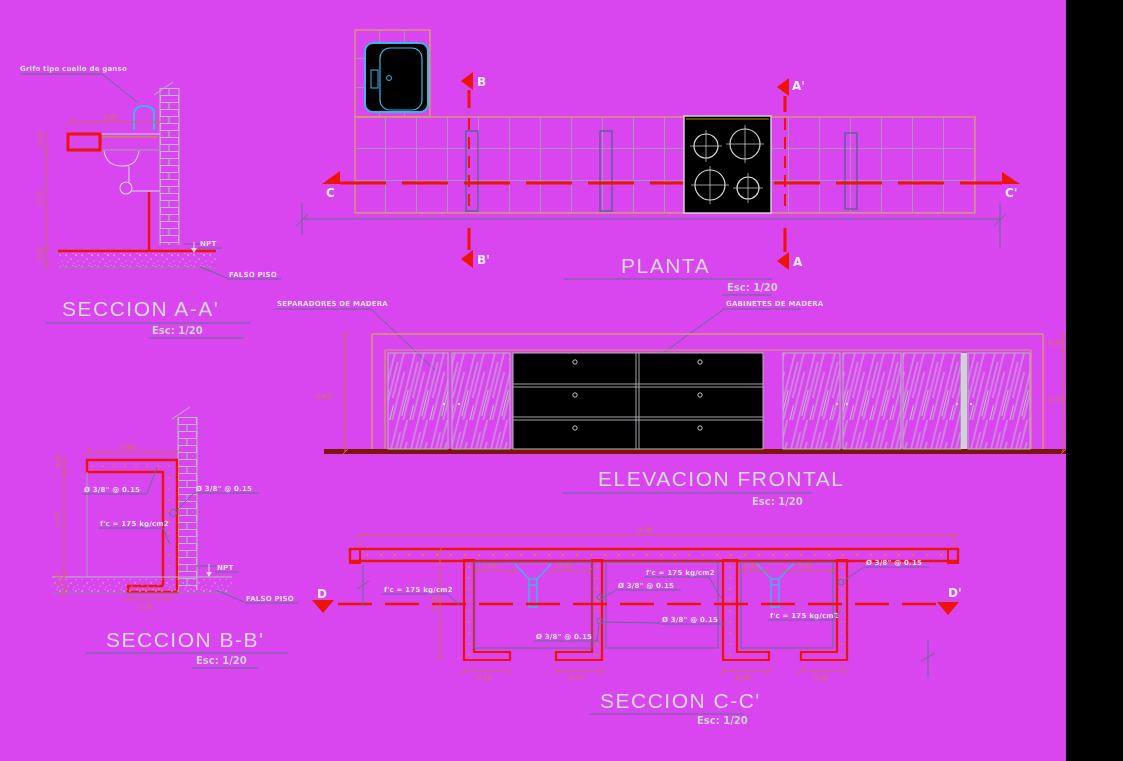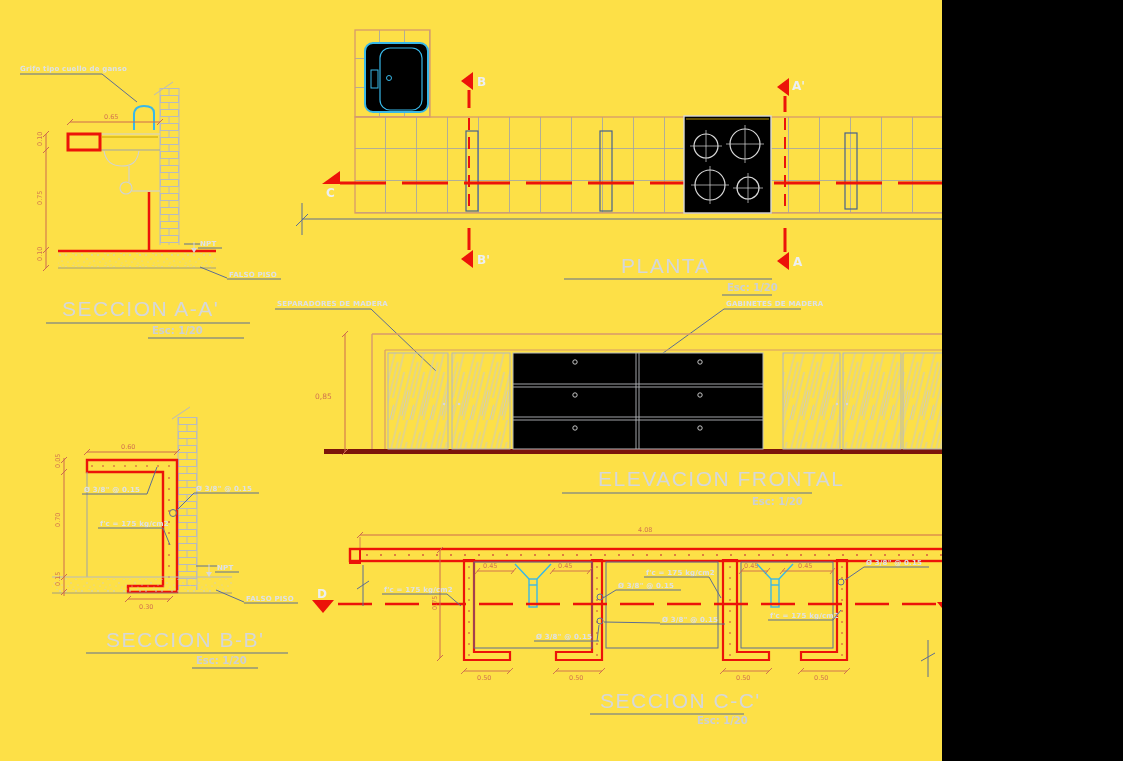--- a/index.html
+++ b/index.html
@@ -1,16 +1,16 @@
 <!DOCTYPE html>
 <html><head>
 <meta charset="utf-8">
 <style>
   html,body{margin:0;padding:0;background:#000;}
-  #canvas{position:relative;width:942px;height:761px;background:#fde047;overflow:hidden;text-align:center;}
+  #canvas{position:relative;width:1066px;height:761px;background:#d946ef;overflow:hidden;text-align:center;}
   svg{display:block;}
   text{font-family:"DejaVu Sans",sans-serif;}
   .title{font-family:"Liberation Sans",sans-serif;font-size:21px;fill:#d5d7da;letter-spacing:1.5px;}
   .esc{font-size:10px;font-weight:bold;fill:#cdd0d4;}
   .ann{font-size:7px;font-weight:bold;fill:#dde1e8;letter-spacing:.2px;}
   .dim{font-size:6.5px;fill:#d2744f;}
   .dimo{font-size:7.5px;fill:#d2744f;}
   .marker{font-size:12px;font-weight:bold;fill:#eceff2;}
 </style>
 </head>

